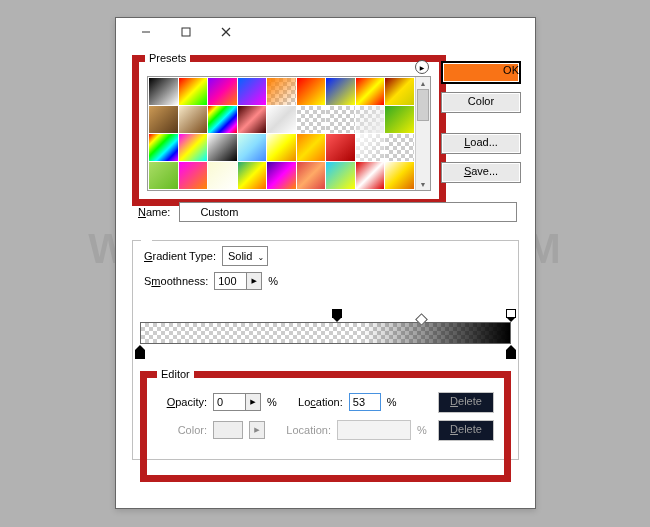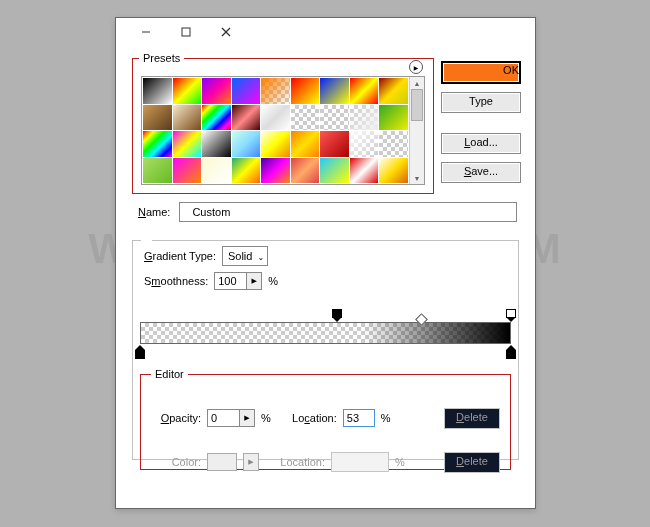--- a/index.html
+++ b/index.html
@@ -38,21 +38,21 @@
     align-items: center;
     justify-content: center;
   }
   .winbtn svg { display:block; }
   .content {
     position: absolute;
     left: 8px; right: 8px; top: 32px; bottom: 8px;
   }
 
   fieldset {
-    border: 1px solid #b91c1c;
+    border: 7px solid #b91c1c;
     margin: 0;
     position: absolute;
   }
   fieldset > legend {
     padding: 0 4px;
     font-size: 11px;
   }
 
   
   .fs-presets {
@@ -122,21 +122,21 @@
   }
   .btn.primary { border:2px solid #000000; line-height:15px; background:#f97316;text-align:right; }
   .btn u { text-decoration: underline; }
 
   
   .name-row {
     position:absolute; left:14px; top:152px; right:10px; height:20px;
     display:flex; align-items:center; gap:9px;
   }
   .textfield {
-    height:18px; border:1px solid #888; padding:0 12px;
+    height:18px; border:1px solid #888; padding:0 20px;
     font-size:11px; line-height:18px; background:#fff;
   }
   .name-input { flex:1; }
   .btn.new { width:64px; }
 
   
   .row-gtype {
     position:absolute; left:20px; top:196px;
     display:flex;align-items:center; gap:6px;
   }
@@ -209,21 +209,21 @@
     transform: rotate(45deg);
     border:1px solid #555; background:#fff;
   }
 
   
   .fs-stops {
     left:16px; right:16px; top:318px; height:84px;
     padding:8px 10px;
   }
   .stop-row {
-    display:flex; align-items:center; gap:6px; height:28px;margin-top:16px;
+    display:flex; align-items:center; gap:6px; height:28px;
   }
   .stop-row .lbl { width:50px; text-align:right; }
   .stop-row .lbl2 { width:60px; text-align:right; }
   .color-swatch-btn {
     width:28px;height:16px;border:1px solid #aaa;background:#eee;display:inline-block;
   }
   .play-btn {
     width:14px;height:16px;border:1px solid #aaa;background:#eee;
     display:flex;align-items:center;justify-content:center;font-size:7px;color:#888;
   }
@@ -324,21 +324,21 @@
         <div class="scrollbar">
           <div class="scroll-btn" style="top:0">▲</div>
           <div class="scroll-thumb" style="top:12px"></div>
           <div class="scroll-btn" style="bottom:0">▼</div>
         </div>
       </div>
     </fieldset>
 
     <div class="right-btns">
       <div class="btn primary">OK</div>
-      <div class="btn">Type</div>
+      <div class="btn">Color</div>
       <div style="height:4px"></div>
       <div class="btn"><u>L</u><span></span>oad...</div>
       <div class="btn"><u>S</u>ave...</div>
     </div>
 
     <div class="name-row">
       <span><u>N</u>ame:</span>
       <input class="textfield name-input" value="Custom" style="">
     </div>
 

